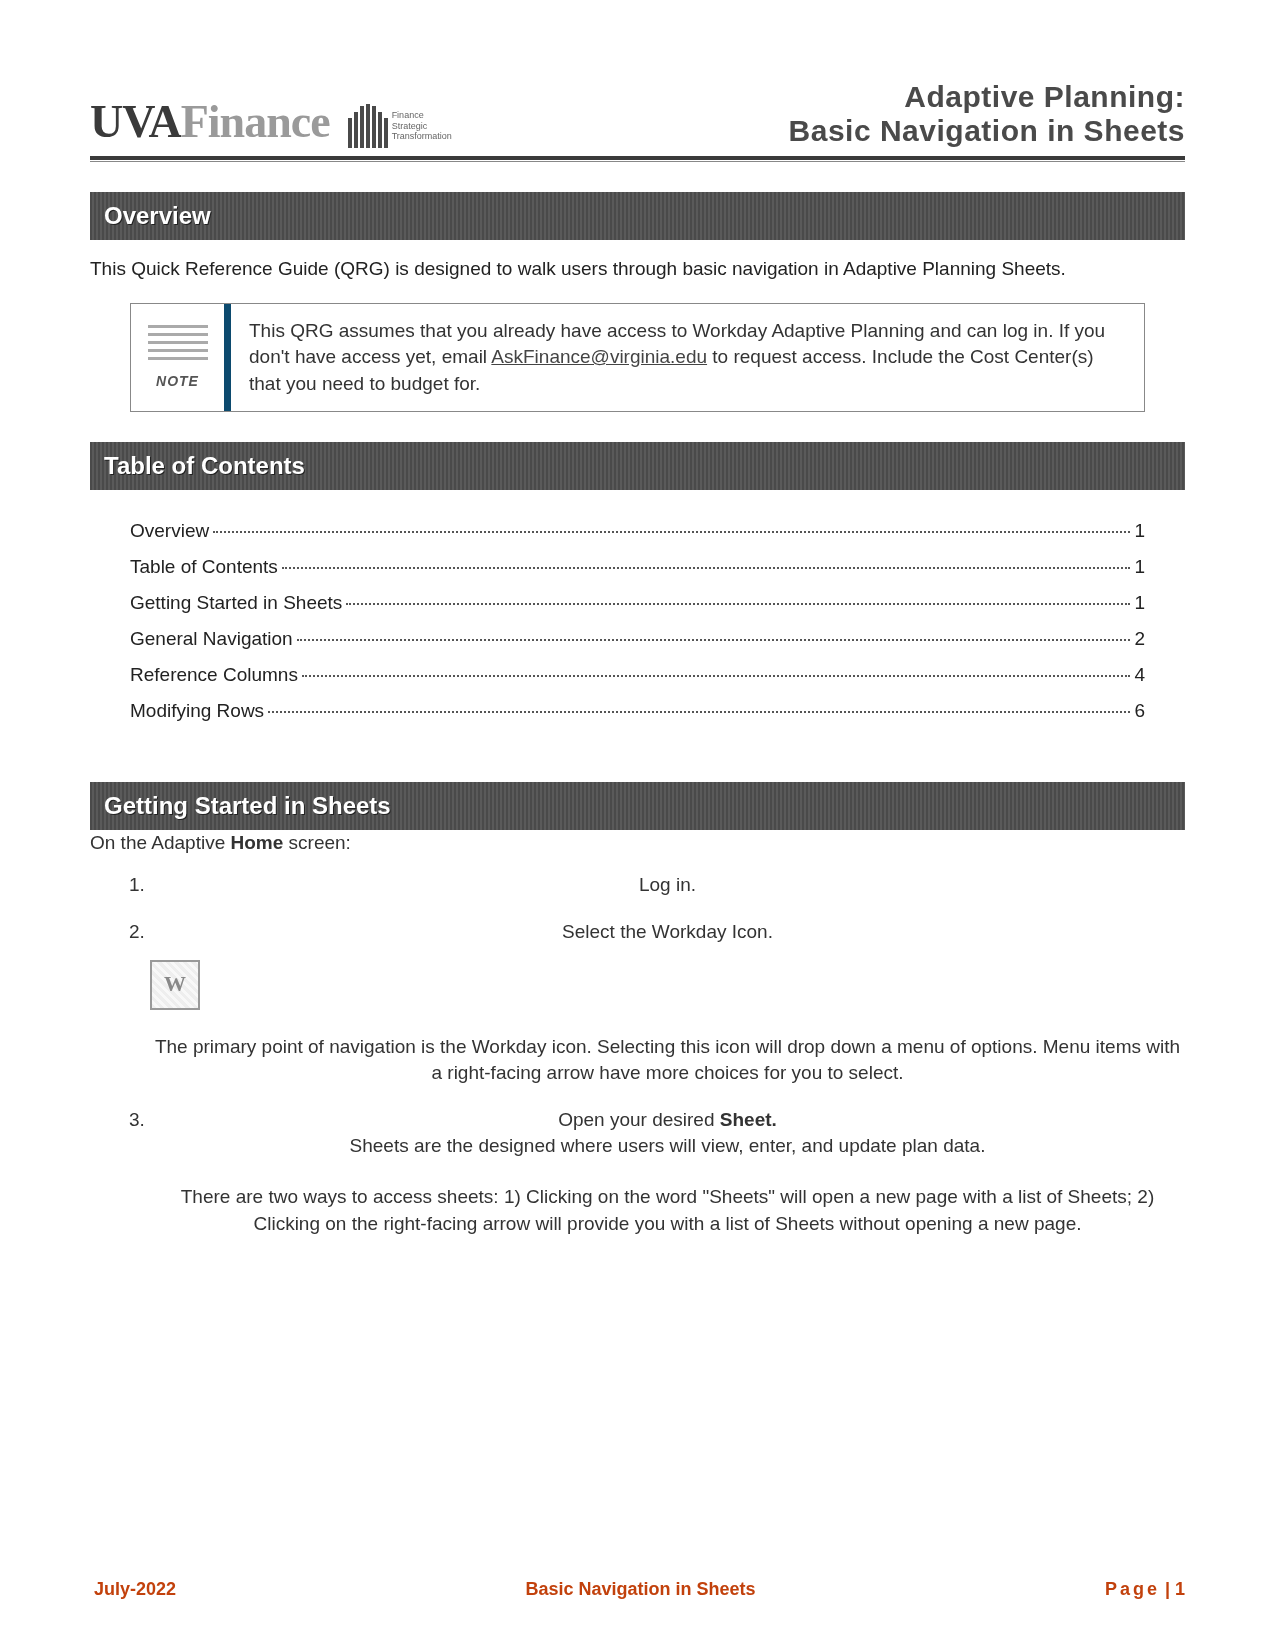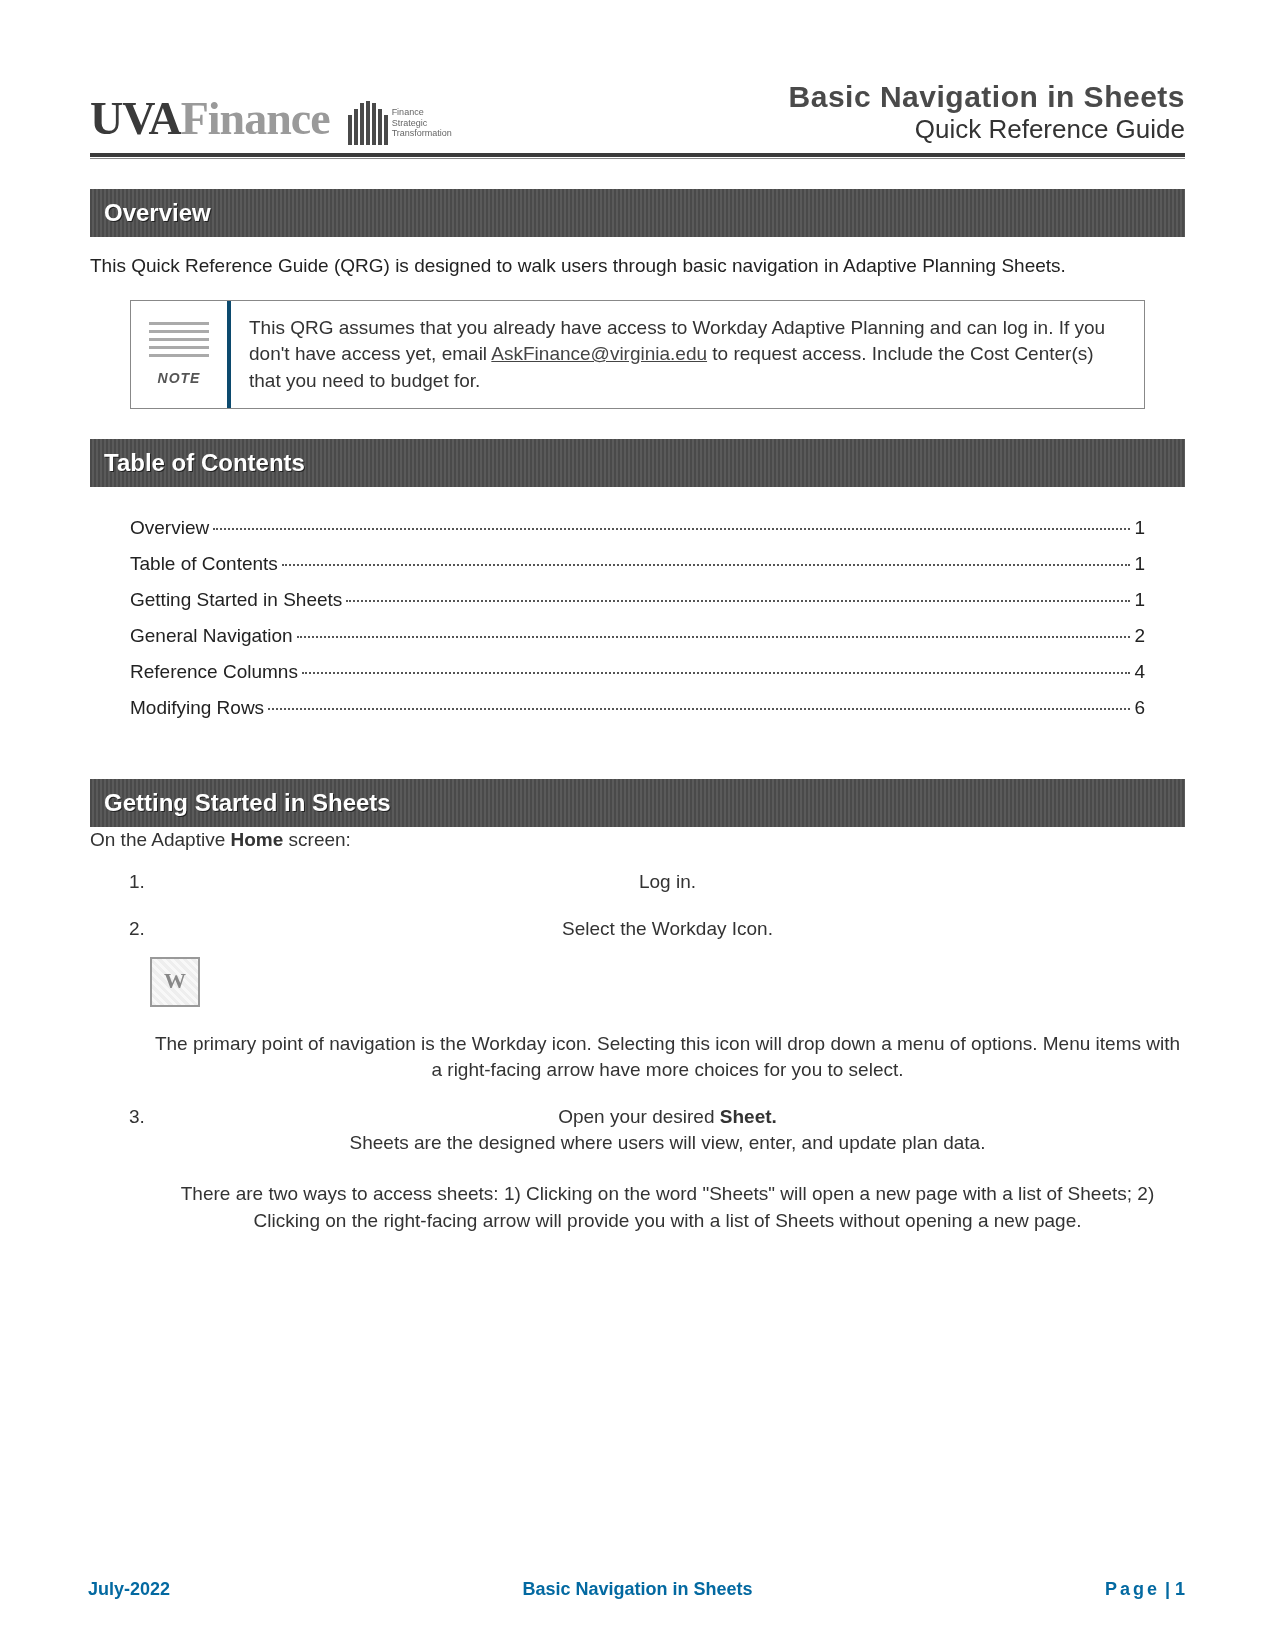--- a/index.html
+++ b/index.html
@@ -109,21 +109,21 @@
       color: #222;
       margin-top: 16px;
     }
     .note-box {
       margin: 20px 40px 0 40px;
       border: 1px solid #888;
       display: flex;
     }
     .note-left {
       width: 100px;
-      border-right: 4px solid #0c4a6e;
+      border-right: 7px solid #0c4a6e;
       display: flex;
       flex-direction: column;
       align-items: center;
       justify-content: center;
       padding: 10px;
     }
     .note-stripes {
       width: 60px;
       height: 40px;
       background: repeating-linear-gradient(#aaa 0 3px, #fff 3px 8px);
@@ -203,26 +203,26 @@
     }
     .w-icon-inner {
       font-family: "Times New Roman", serif;
       font-size: 22px;
       font-weight: bold;
       color: #888;
     }
     .footer {
       position: absolute;
       bottom: 50px;
-      left: 88px;
+      left: 94px;
       right: 90px;
       display: flex;
       justify-content: space-between;
       font-size: 18px;
-      color: #0369a1;
+      color: #c2410c;
       font-weight: bold;
     }
     .footer .center {
       text-align: center;
       flex: 1;
     }
     .footer .right {
       letter-spacing: 3px;
     }
     .footer .right .pnum {
@@ -249,22 +249,22 @@
         <span style="height:30px"></span>
       </div>
       <div class="logo-sub">
         <div>Finance</div>
         <div>Strategic</div>
         <div>Transformation</div>
       </div>
     </div>
   </div>
   <div class="title-block">
+    <div class="title-line1">Adaptive Planning:</div>
     <div class="title-line2">Basic Navigation in Sheets</div>
-    <div class="title-line3">Quick Reference Guide</div>
   </div>
 </div>
 <div class="hr-divider"></div>
 
 <div class="section-banner">Overview</div>
 <p class="body-text">This Quick Reference Guide (QRG) is designed to walk users through basic navigation in Adaptive Planning Sheets.</p>
 
 <div class="note-box">
   <div class="note-left">
     <div class="note-stripes"></div>

